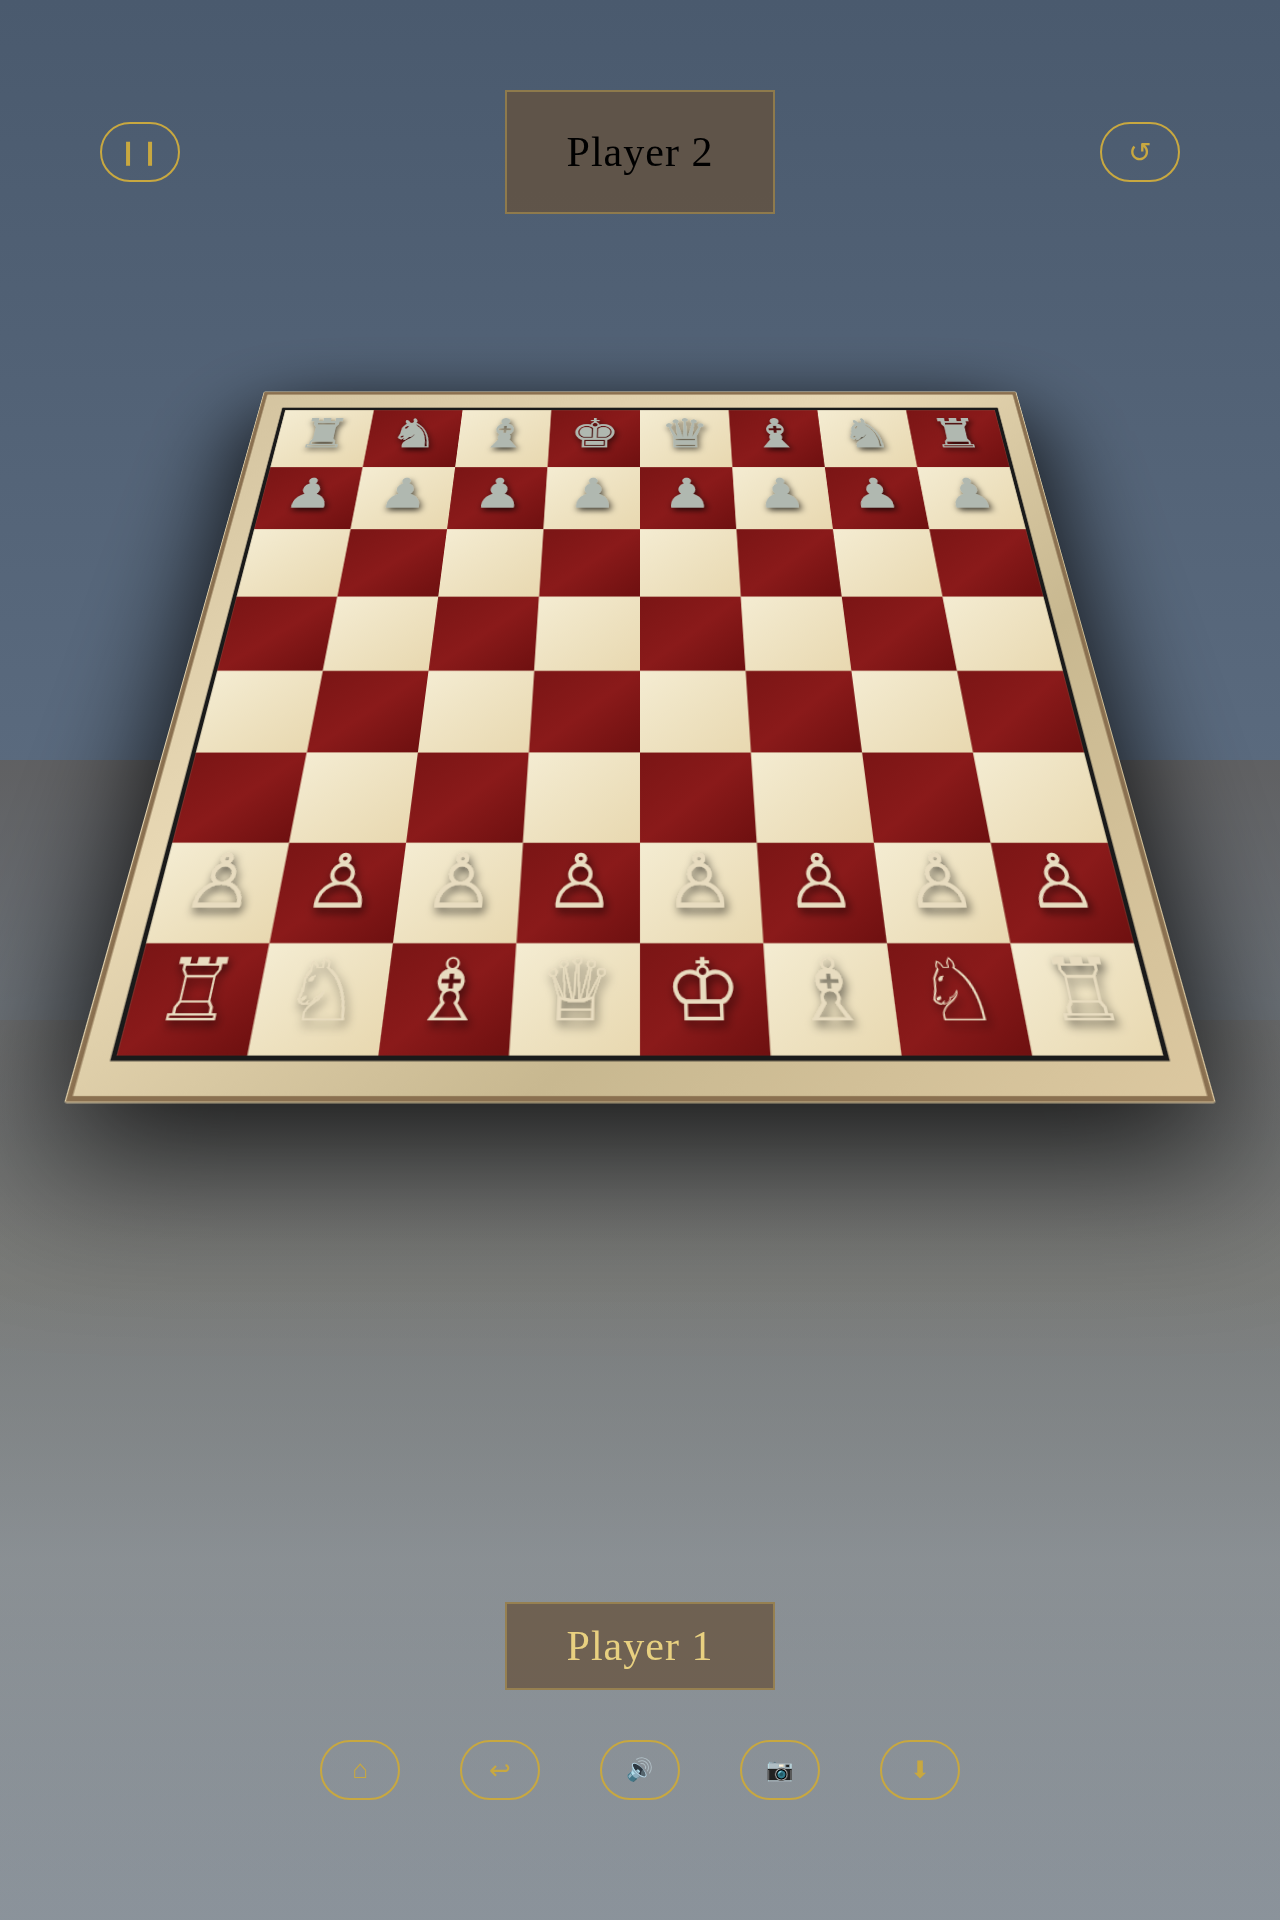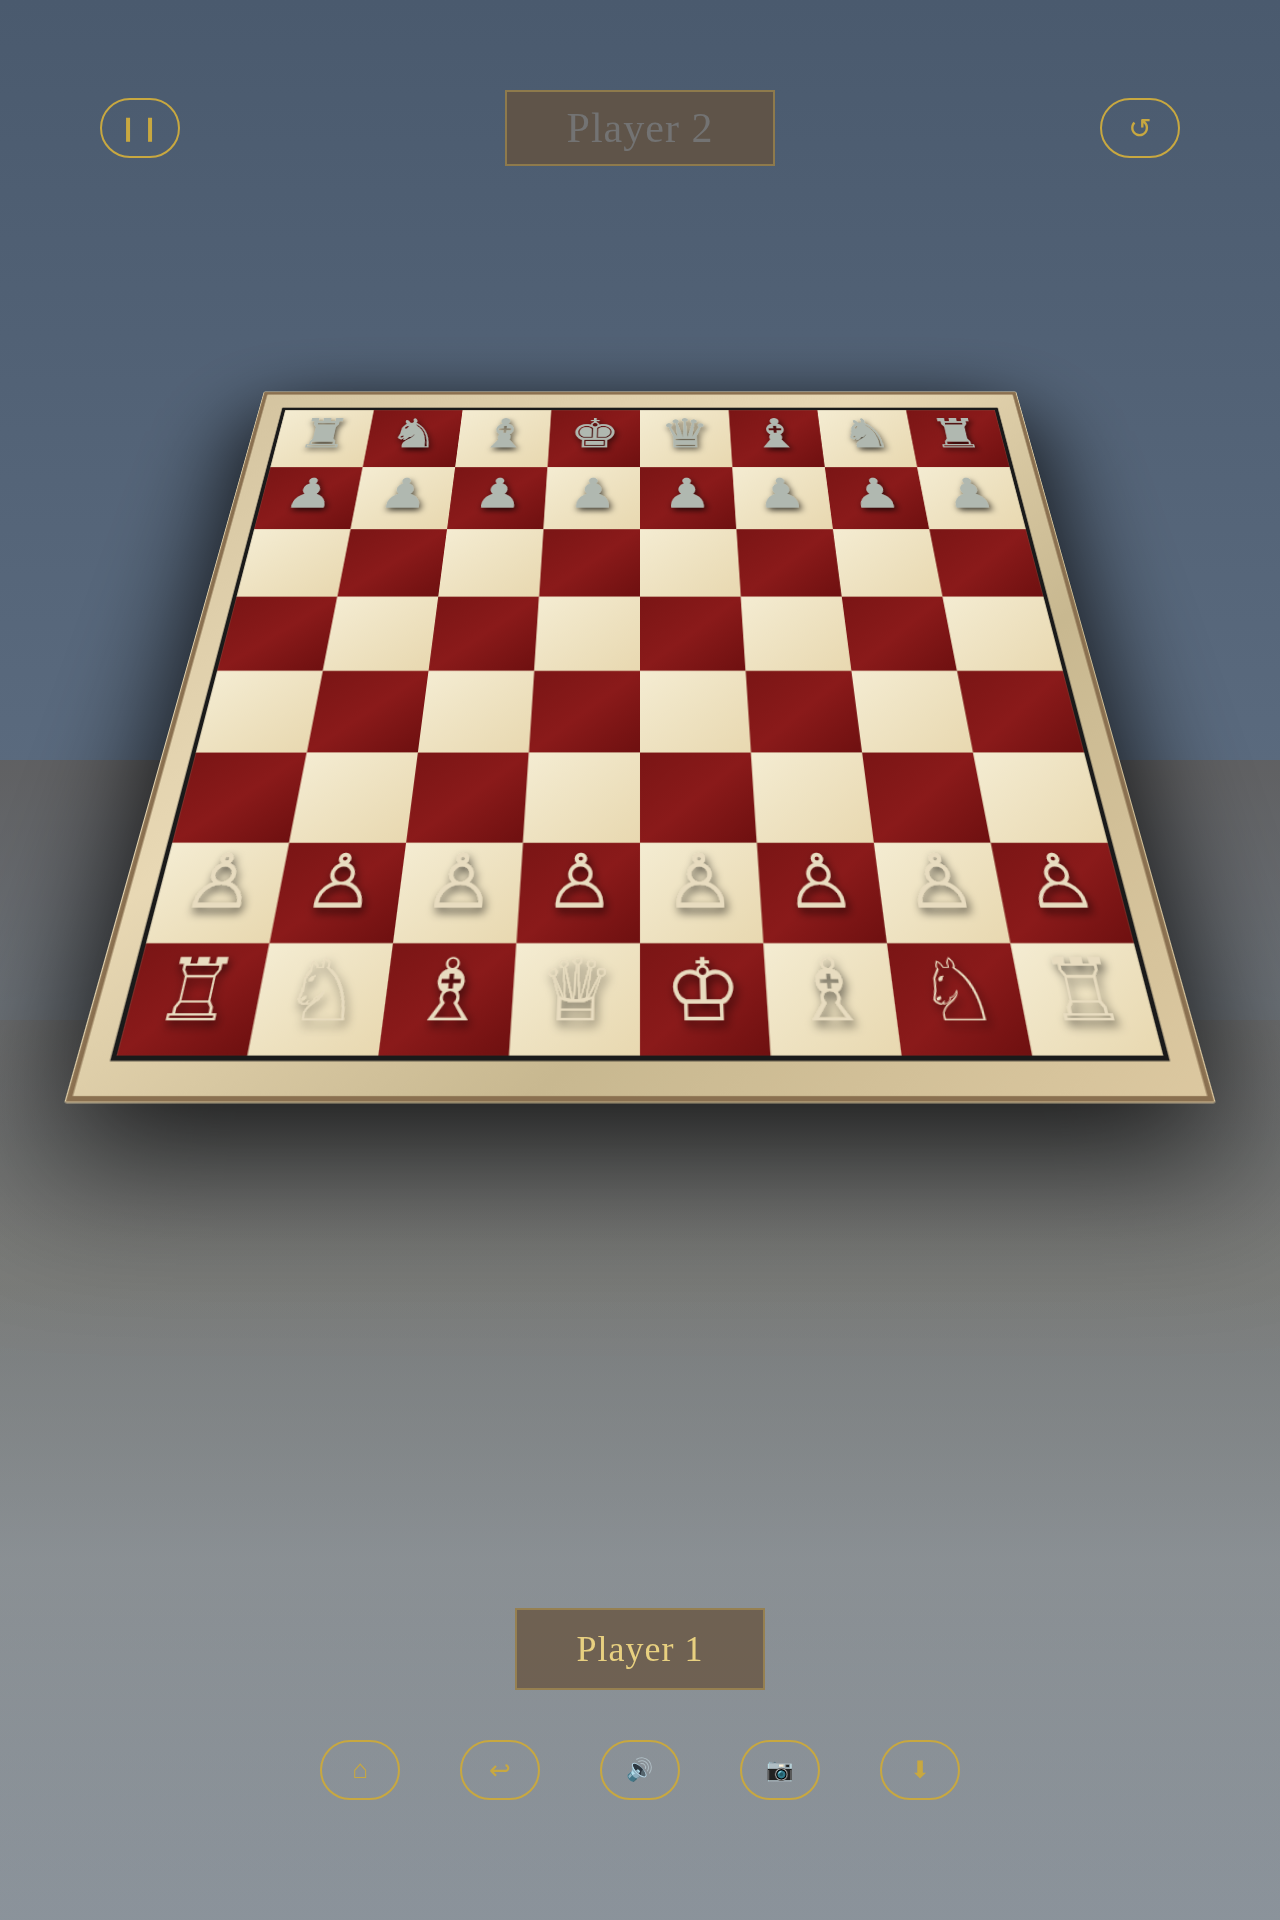--- a/index.html
+++ b/index.html
@@ -36,23 +36,23 @@
       display: flex;
       align-items: center;
       justify-content: space-between;
       padding: 0 100px;
       z-index: 10;
     }
 
     .player-label {
       background: rgba(101, 82, 60, 0.75);
       border: 2px solid rgba(190,160,80,0.5);
-      color: #737373;
+      color: #000000;
       font-size: 42px;
-      padding: 12px 60px;
+      padding: 36px 60px;
       text-align: center;
       letter-spacing: 1px;
     }
 
     .control-btn {
       width: 80px;
       height: 60px;
       border: 2.5px solid #c8a840;
       border-radius: 30px;
       background: transparent;
@@ -84,21 +84,21 @@
       flex-direction: column;
       align-items: center;
       gap: 50px;
       z-index: 10;
     }
 
     .player1-label {
       background: rgba(101, 82, 60, 0.75);
       border: 2px solid rgba(190,160,80,0.5);
       color: #e8d080;
-      font-size: 36px;
+      font-size: 42px;
       padding: 18px 60px;
       text-align: center;
       letter-spacing: 1px;
     }
 
     .bottom-controls {
       display: flex;
       align-items: center;
       justify-content: center;
       gap: 60px;

